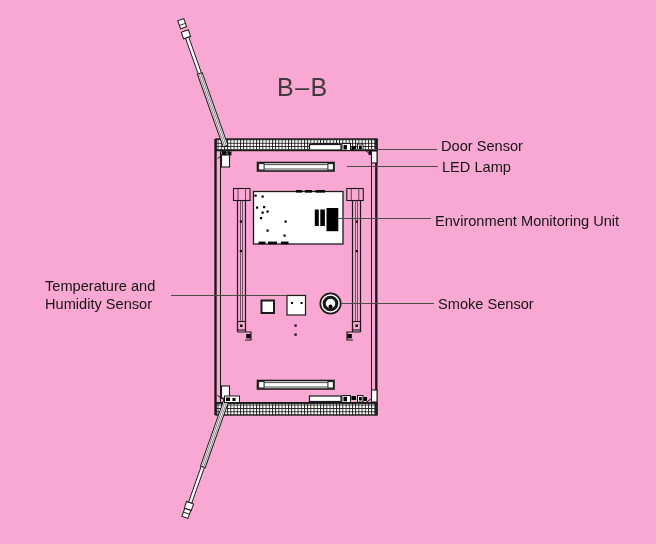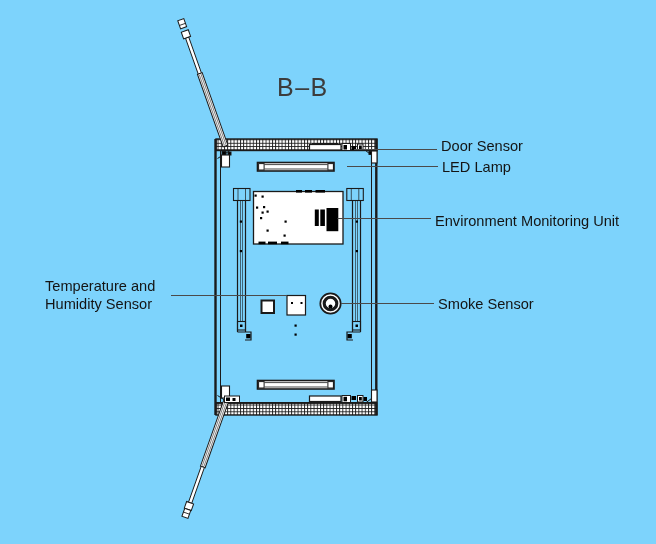--- a/index.html
+++ b/index.html
@@ -1,19 +1,19 @@
 <!DOCTYPE html>
 <html><head>
 <meta charset="utf-8">
 <style>
   html,body{margin:0;padding:0;background:#ffffff;}
   .canvas{
     position:relative;
     width:656px;height:544px;
-    background:#7dd3fc;
+    background:#f9a8d4;
     font-family:"Liberation Sans",sans-serif;
     overflow:hidden;
   }
   svg text{
     font-family:"Liberation Sans",sans-serif;
     fill:#141414;
   }
   .callout{font-size:14.6px;}
   .view-title{font-size:25px;fill:#3c3c3c;letter-spacing:1.5px;}
 </style>

